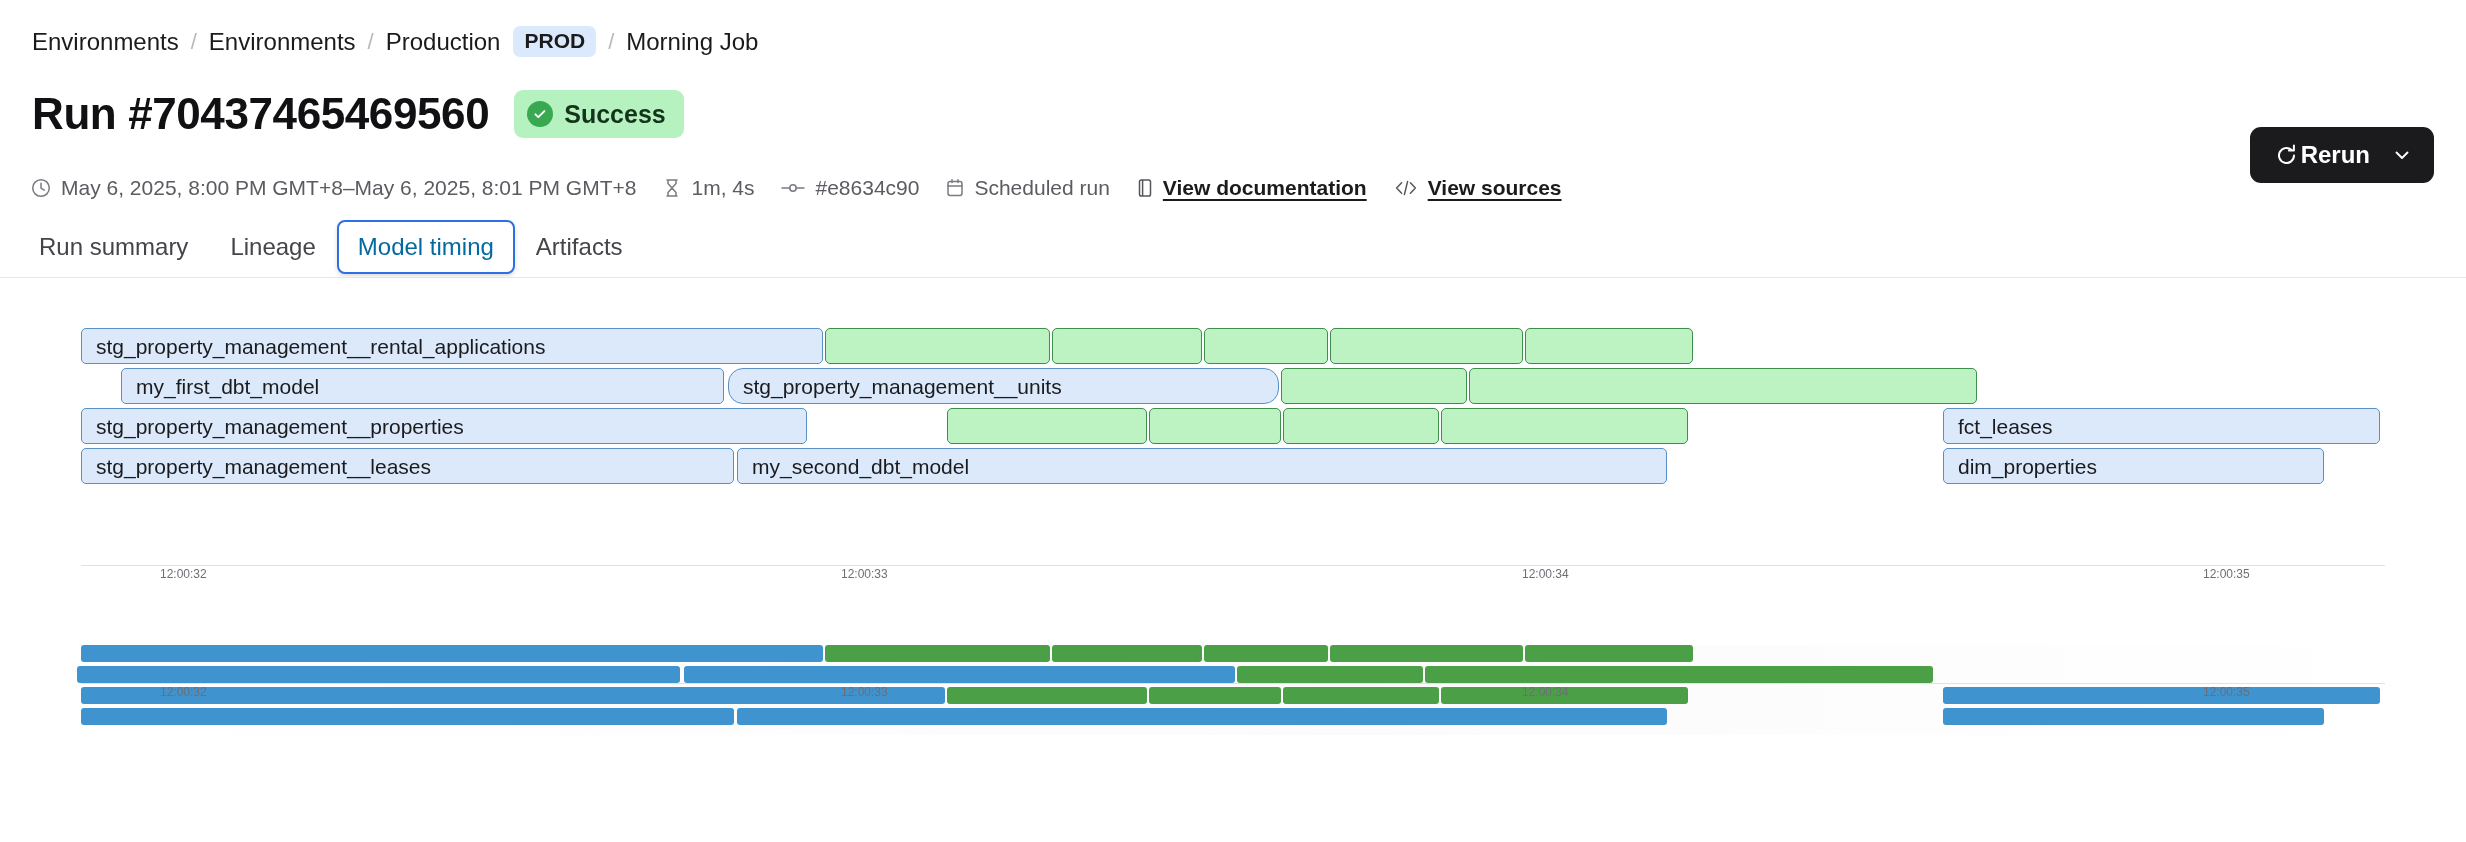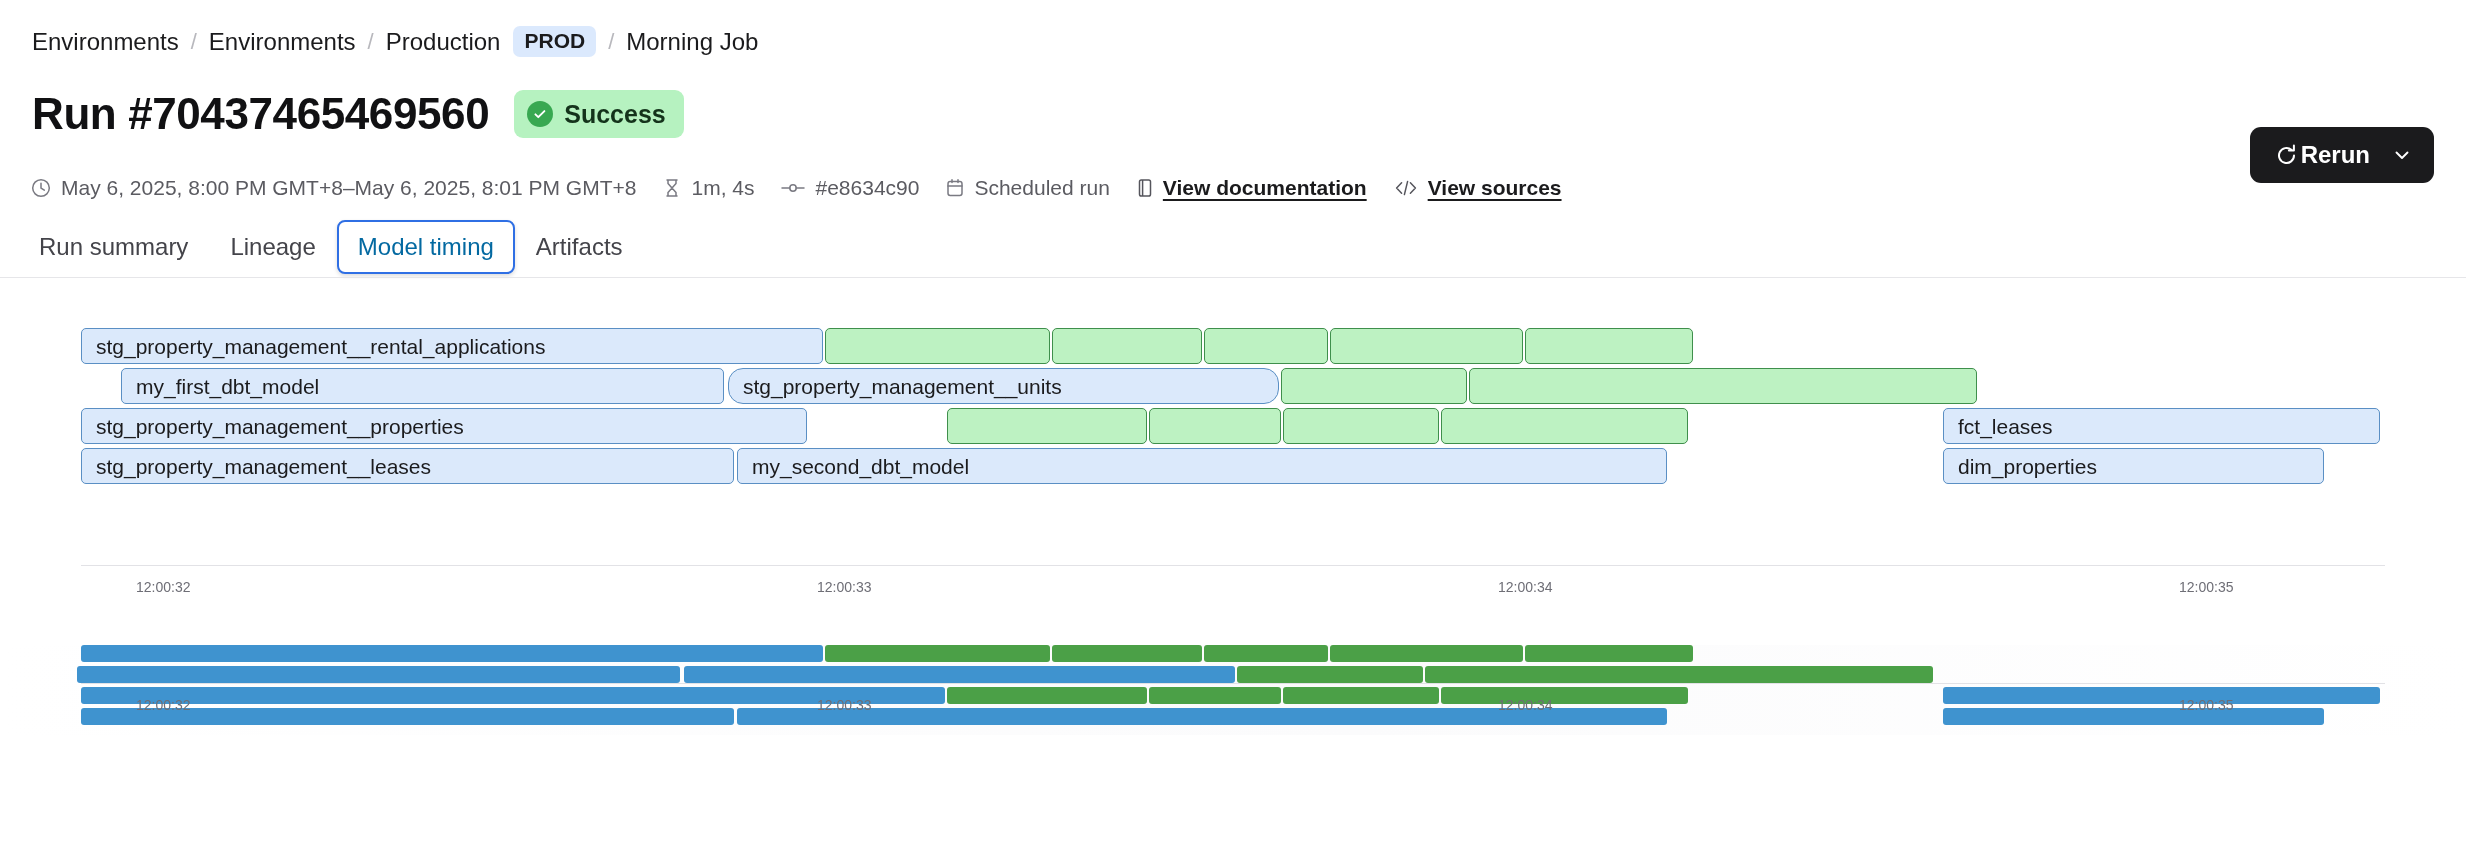--- a/index.html
+++ b/index.html
@@ -231,24 +231,25 @@
   .axis-line {
     position: absolute;
     left: 81px;
     right: 81px;
     top: 0;
     height: 1px;
     background: #e2e2e6;
   }
   .axis-tick {
     position: absolute;
-    top: 14px;
-    font-size: 14px;
+    top: 2px;
+    font-size: 12px;
     color: #6e6e76;
     white-space: nowrap;
+    margin-left: 24px;
   }
 
   
   .mini {
     position: absolute;
     left: 0;
     top: 645px;
     width: 2466px;
     height: 90px;
     background: linear-gradient(to right, #ffffff, #fbfbfc 55%, #ffffff);

